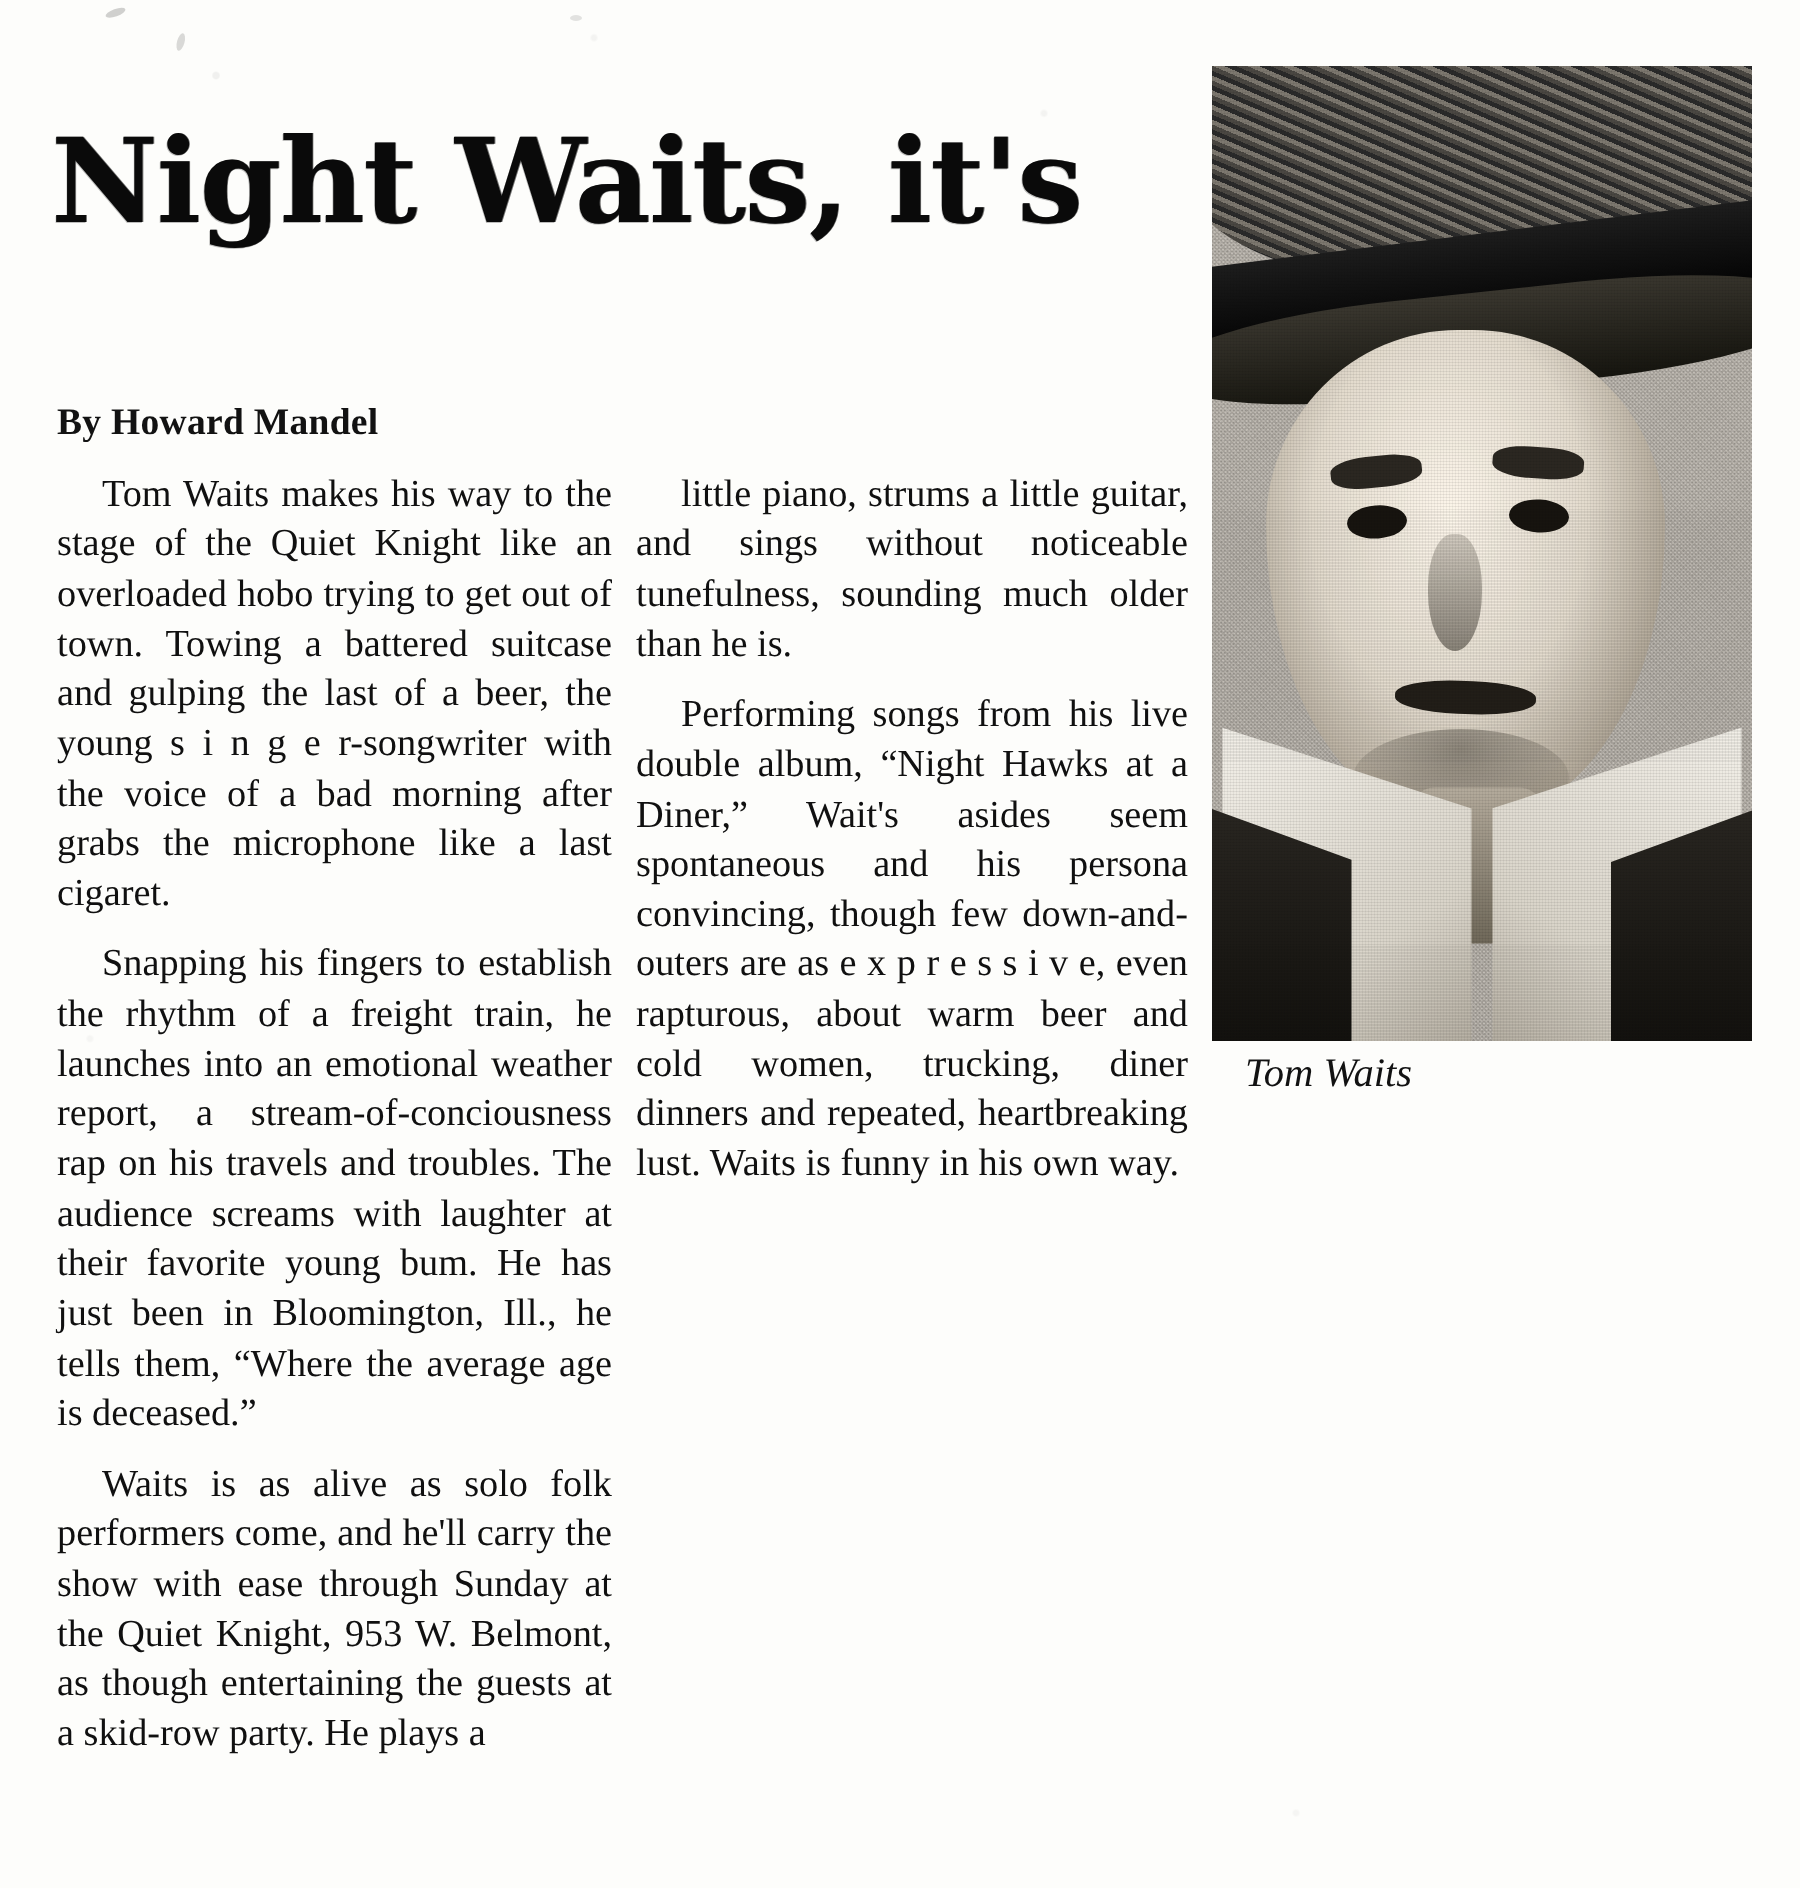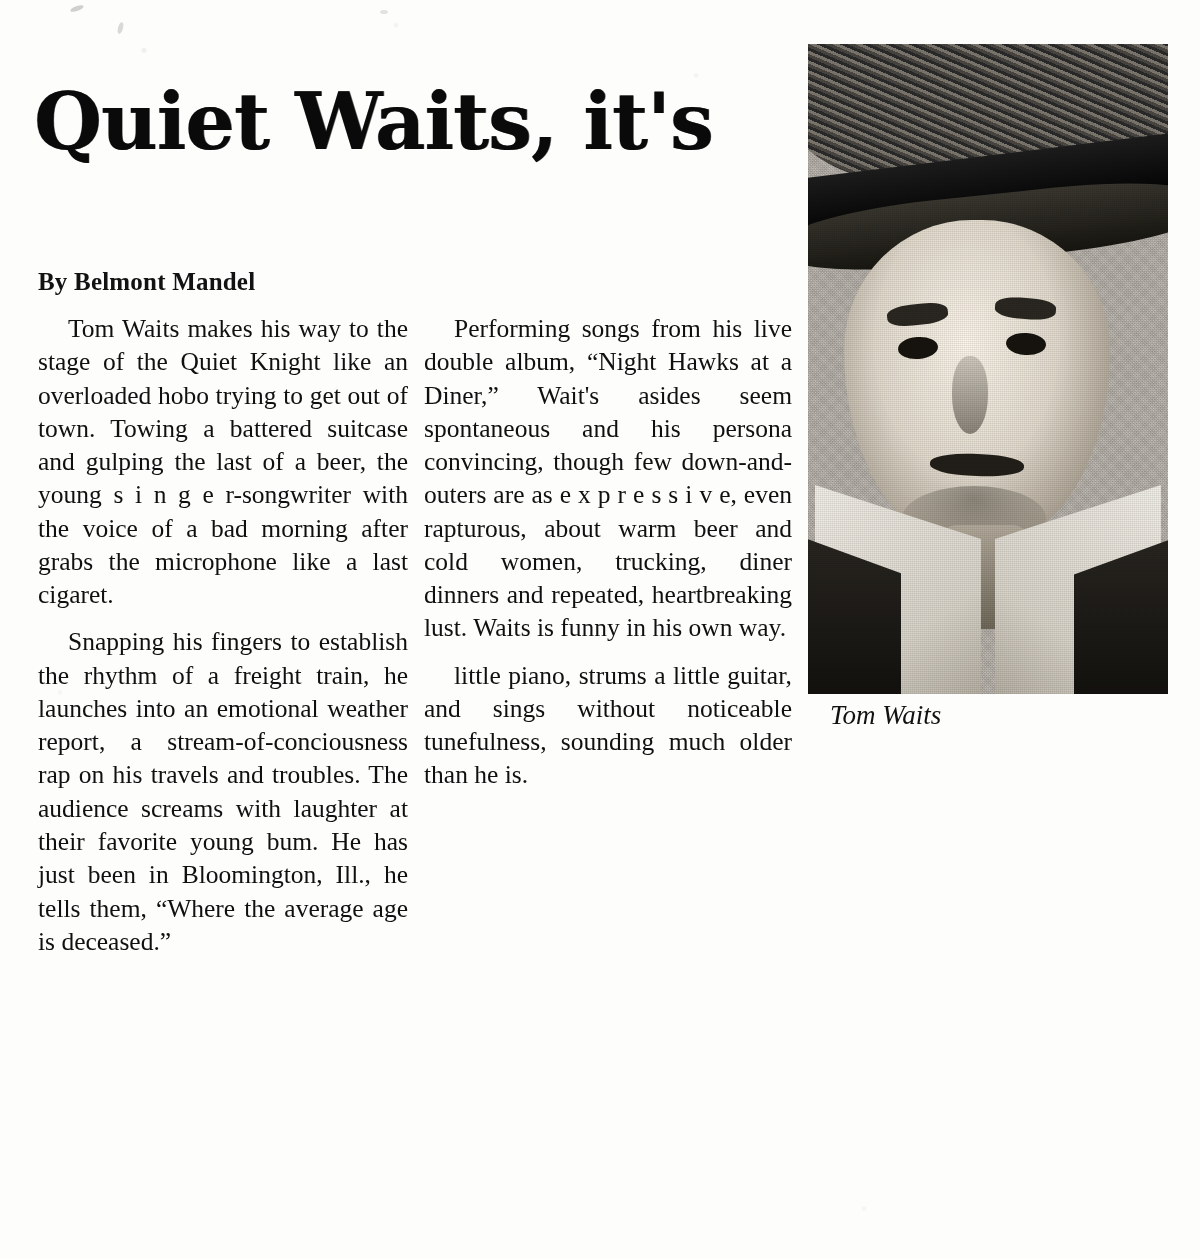--- a/index.html
+++ b/index.html
@@ -234,33 +234,34 @@
 
 <div class="paper"></div>
 
 <div class="clip">
 
   <div class="smudge" style="left:70px; top:6px; width:14px; height:5px; transform:rotate(-20deg); opacity:.5;"></div>
   <div class="smudge" style="left:118px; top:22px; width:5px; height:12px; transform:rotate(15deg); opacity:.4;"></div>
   <div class="smudge" style="left:380px; top:10px; width:8px; height:4px; opacity:.3;"></div>
 
   <h1 class="headline">
-    <span class="line1">Quiet Waits, it's</span>
+    <span class="line1">Night Waits, it's</span>
   </h1>
 
-  <div class="byline">By Belmont Mandel</div>
+  <div class="byline">By Howard Mandel</div>
 
   <div class="col" id="col-left">
     <p>Tom Waits makes his way to the stage of the Quiet Knight like an overloaded hobo trying to get out of town. Towing a battered suitcase and gulping the last of a beer, the young s i n g e r-songwriter with the voice of a bad morning after grabs the microphone like a last cigaret.</p>
     <p>Snapping his fingers to establish the rhythm of a freight train, he launches into an emotional weather report, a stream-of-conciousness rap on his travels and troubles. The audience screams with laughter at their favorite young bum. He has just been in Bloomington, Ill., he tells them, “Where the average age is deceased.”</p>
+    <p>Waits is as alive as solo folk performers come, and he'll carry the show with ease through Sunday at the Quiet Knight, 953 W. Belmont, as though entertaining the guests at a skid-row party. He plays a</p>
   </div>
 
   <div class="col" id="col-right">
+    <p>little piano, strums a little guitar, and sings without noticeable tunefulness, sounding much older than he is.</p>
     <p>Performing songs from his live double album, “Night Hawks at a Diner,” Wait's asides seem spontaneous and his persona convincing, though few down-and-outers are as e x p r e s s i v e, even rapturous, about warm beer and cold women, trucking, diner dinners and repeated, heartbreaking lust. Waits is funny in his own way.</p>
-    <p>little piano, strums a little guitar, and sings without noticeable tunefulness, sounding much older than he is.</p>
   </div>
 
   <div class="photo-wrap">
     <div class="photo">
       <div class="ph hat-crown"></div>
       <div class="ph hat-band"></div>
       <div class="ph hat-brim"></div>
       <div class="ph face"></div>
       <div class="ph brow-l"></div>
       <div class="ph brow-r"></div>

